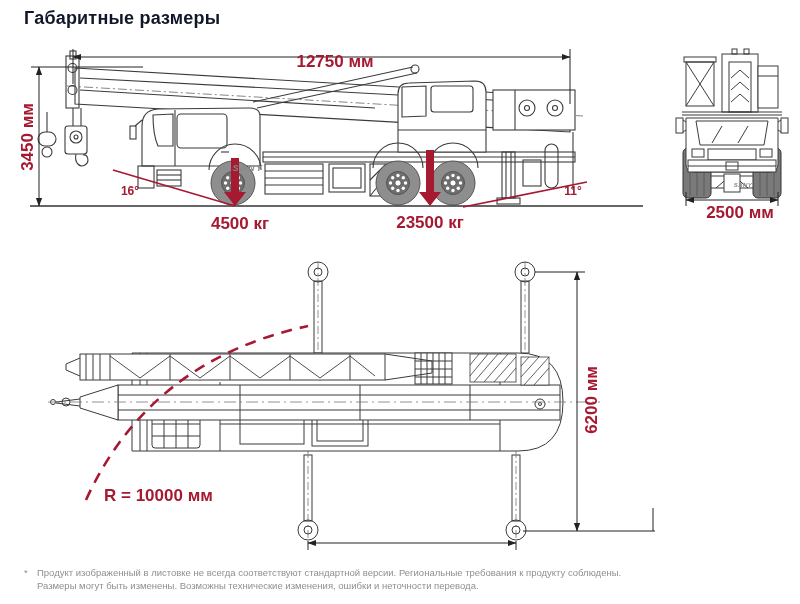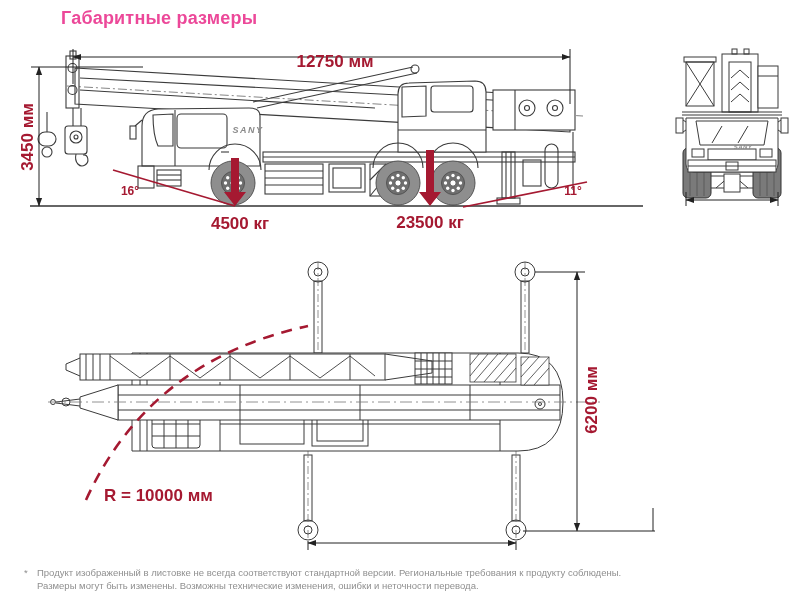--- a/index.html
+++ b/index.html
@@ -1,23 +1,23 @@
 <!DOCTYPE html>
 <html><head>
 <meta charset="utf-8">
 <style>
   html,body{margin:0;padding:0;background:#fff;}
   .canvas{position:relative;width:800px;height:604px;background:#ffffff;overflow:hidden;
           font-family:"Liberation Sans",sans-serif;}
-  .title{position:absolute;left:24px;top:8px;font-size:18px;font-weight:bold;color:#ec4899;letter-spacing:0.2px;margin-left:37px;}
+  .title{position:absolute;left:24px;top:8px;font-size:18px;font-weight:bold;color:#0f172a;letter-spacing:0.2px;}
   svg{position:absolute;}
   .dim{position:absolute;color:#A51931;font-weight:bold;font-size:17px;text-align:center;white-space:nowrap;}
   .dim.small{font-size:12px;}
   .rot{transform:rotate(-90deg);transform-origin:center center;}
-  .brand{position:absolute;color:#8a8a8a;font-style:italic;font-weight:bold;letter-spacing:1.5px;text-align:center;}
+  .brand{position:absolute;color:#8a8a8a;font-style:italic;font-weight:bold;letter-spacing:1.5px;text-align:center;margin-top:38px;}
   .footer{position:absolute;left:24px;top:567px;width:740px;color:#8f8f8f;font-size:9.5px;line-height:12.5px;}
   .footer .mark{position:absolute;left:0;top:0;}
   .footer .l1{margin-left:13px;}
   .footer .l2{margin-left:13px;}
 </style>
 </head>
 <body>
 
 <div class="canvas">
 
@@ -356,20 +356,21 @@
       <line x1="613" y1="250" x2="613" y2="273"></line>
     </g>
   </svg>
 
   <div class="dim" style="left:275px;top:36px;width:120px;margin-top:16px;">12750 мм</div>
   <div class="dim rot" style="left:-12px;top:127px;width:80px;">3450 мм</div>
   <div class="dim small" style="left:105px;top:184px;width:50px;">16°</div>
   <div class="dim" style="left:185px;top:214px;width:110px;">4500 кг</div>
   <div class="dim" style="left:375px;top:213px;width:110px;">23500 кг</div>
   <div class="dim small" style="left:548px;top:184px;width:50px;">11°</div>
+  <div class="dim" style="left:685px;top:203px;width:110px;">2500 мм</div>
   <div class="dim" style="left:104px;top:486px;text-align:left;">R = 10000 мм</div>
   <div class="dim rot" style="left:550px;top:390px;width:84px;">6200 мм</div>
 
   <div class="brand" style="left:226px;top:125px;width:44px;font-size:9px;">SANY</div>
   <div class="brand" style="left:725px;top:144px;width:36px;font-size:6px;letter-spacing:0.5px;">SANY</div>
 
   <div class="footer">
     <span class="mark">*</span>
     <div class="l1">Продукт изображенный в листовке не всегда соответствуют стандартной версии. Региональные требования к продукту соблюдены.</div>
     <div class="l2">Размеры могут быть изменены. Возможны технические изменения, ошибки и неточности перевода.</div>

